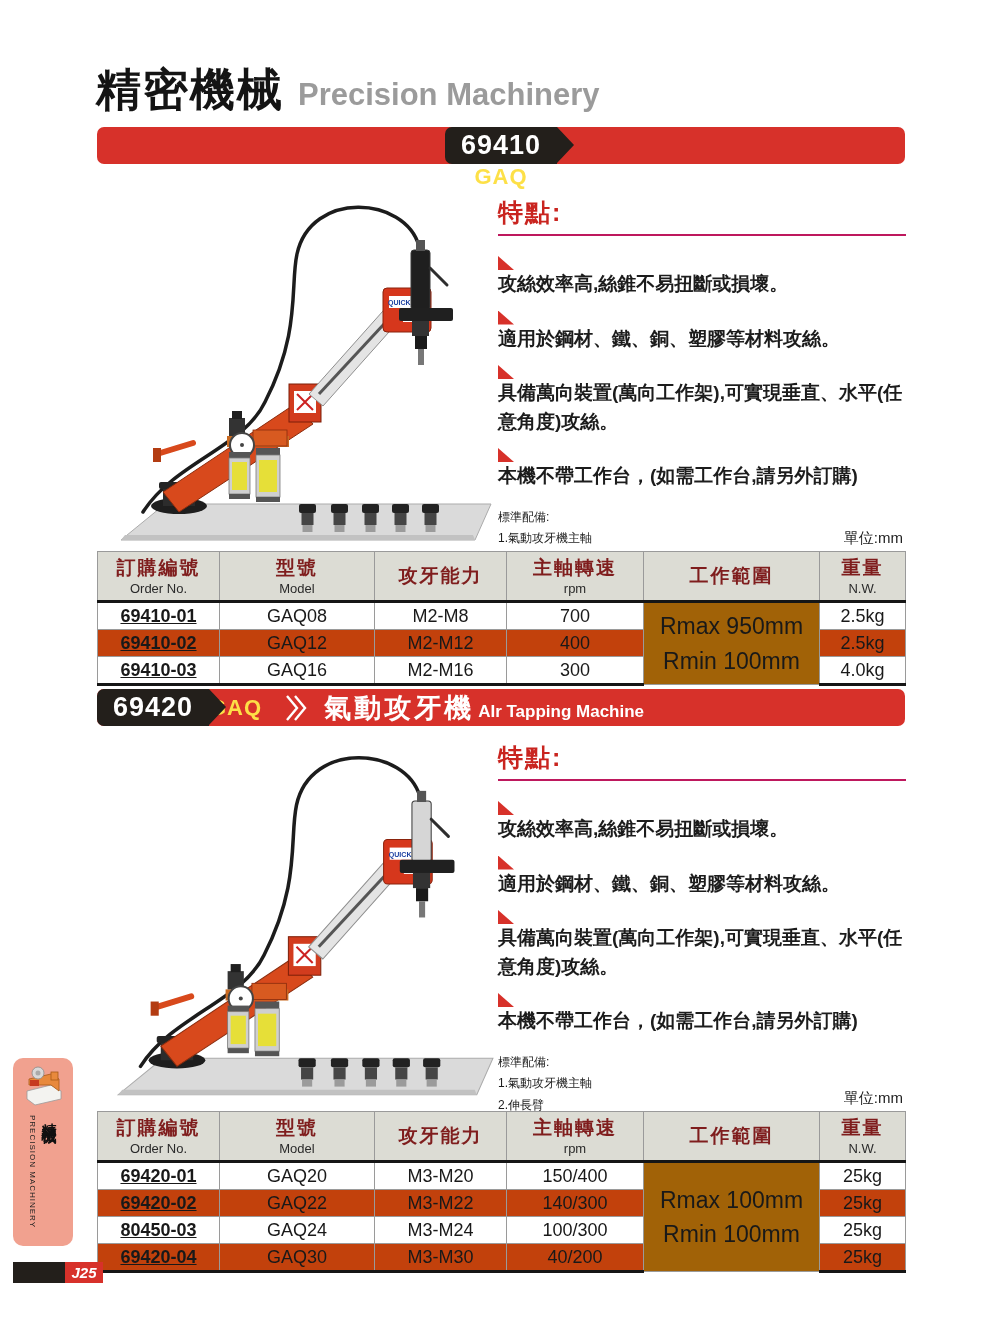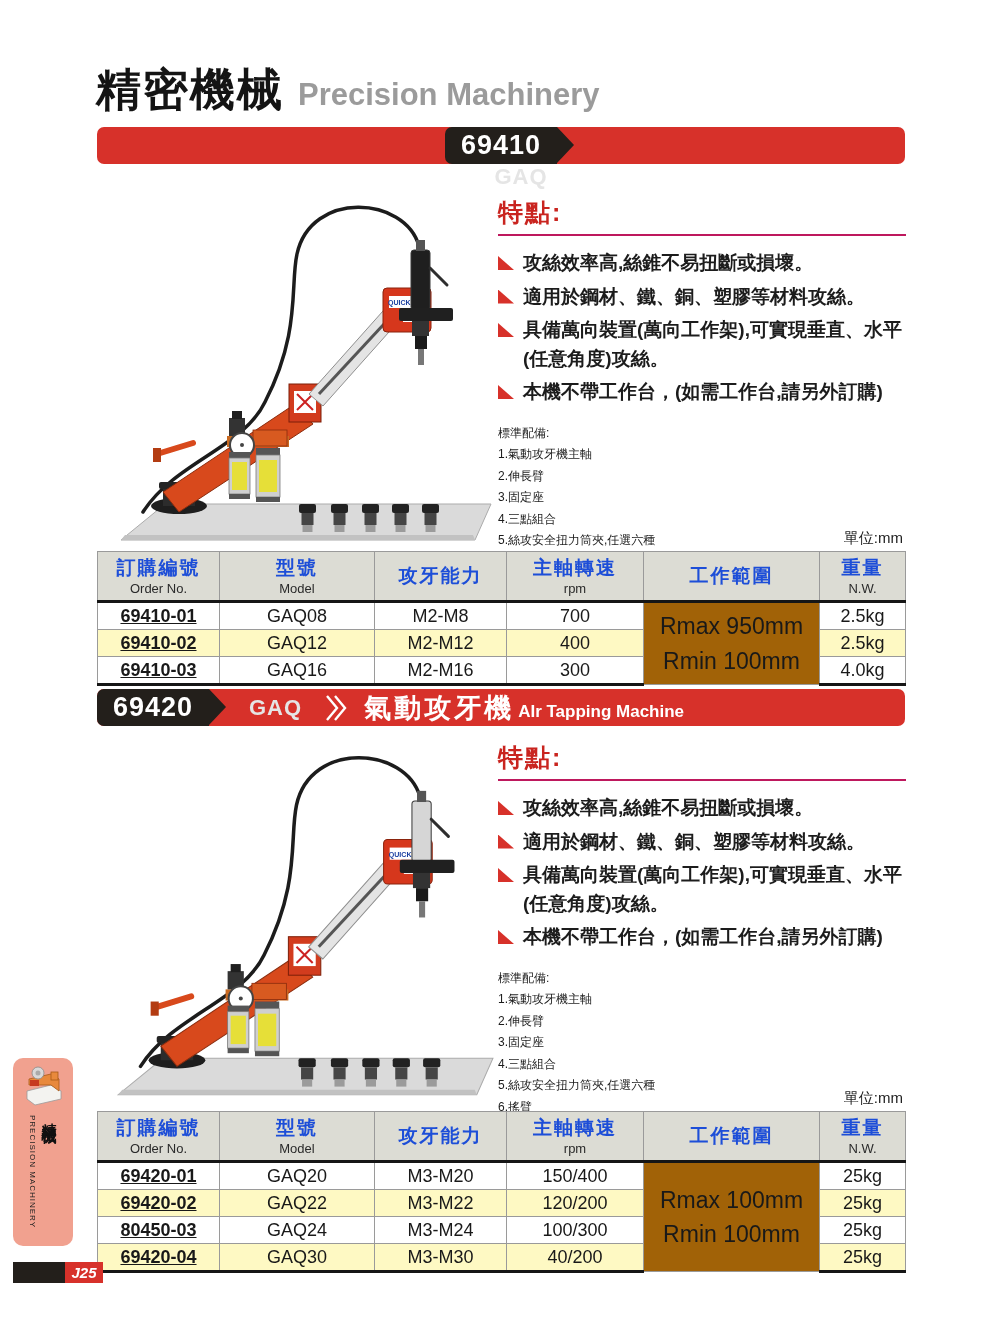--- a/index.html
+++ b/index.html
@@ -12,47 +12,47 @@
   .doc-title .zh{font-size:45px;font-weight:bold;color:#141414;letter-spacing:2px;}
   .doc-title .en{font-size:31px;font-weight:bold;color:#9b9b9b;}
   
   .banner{position:absolute;left:97px;width:808px;height:37px;background:#d7312a;border-radius:7px;
           display:flex;align-items:center;}
   .banner .code-box{position:relative;height:37px;width:112px;background:#231f1b;
           border-radius:7px 0 0 7px;display:flex;align-items:center;justify-content:center;flex:none;}
   .banner .code-box:after{content:"";position:absolute;left:112px;top:0;
           border-left:17px solid #231f1b;border-top:18.5px solid transparent;border-bottom:18.5px solid transparent;}
   .banner .code{color:#fff;font-size:27px;font-weight:bold;letter-spacing:1px;}
-  .banner .series{color:#e5e5e5;font-size:22px;font-weight:bold;margin-left:40px;letter-spacing:1px;}
+  .banner .series{color:#fde047;font-size:22px;font-weight:bold;letter-spacing:1px;}
   .banner .chev{margin-left:20px;display:flex;align-items:center;}
   .banner .names{display:flex;align-items:baseline;gap:4px;margin-left:14px;}
   .banner .name-zh{color:#fff;font-size:27px;font-weight:bold;letter-spacing:3px;}
   .banner .name-en{color:#fff;font-size:17px;font-weight:bold;}
   
   .photo{position:absolute;}
   
   .info{position:absolute;left:498px;width:408px;}
   .feat-title{color:#c9241f;font-size:25px;font-weight:bold;letter-spacing:2px;
               padding-bottom:5px;border-bottom:2px solid #be185d;margin-bottom:13px;}
-  .feat{display:flex;margin-bottom:5px;font-size:19px;font-weight:600;line-height:1.5;color:#1c1c1c;}
+  .feat{display:flex;margin-bottom:5px;font-size:19px;font-weight:600;line-height:1.5;color:#1c1c1c;flex-direction:column;}
   .feat .tri{flex:none;width:16px;height:14px;margin:7px 9px 0 0;background:#d7312a;
              clip-path:polygon(0 0,100% 100%,0 100%);}
   .equip{margin-top:16px;font-size:12px;line-height:1.8;color:#1c1c1c;font-weight:500;}
   .equip div{white-space:nowrap;}
   
   .tablewrap{position:absolute;left:97px;width:808px;}
   .unit{text-align:right;font-size:15px;color:#222;margin-bottom:3px;padding-right:2px;}
   table.spec{width:808px;border-collapse:collapse;table-layout:fixed;background:#fff;}
   table.spec th{background:#dcdcd4;border:1px solid #9a9a9a;border-bottom:3px solid #161616;
       padding:3px 0 4px;vertical-align:middle;font-weight:600;}
-  table.spec .th-zh{display:block;font-size:19px;letter-spacing:2px;color:#1d4ed8;}
+  table.spec .th-zh{display:block;font-size:19px;letter-spacing:2px;color:#7f1d1d;}
   table.spec .th-en{display:block;font-size:13px;font-weight:normal;color:#2a2a2a;margin-top:0px;}
   table.spec td{border:1px solid #9a9a9a;text-align:center;font-size:18px;color:#191919;
       padding:2px 0;height:22px;background:#fff;}
-  table.spec tr.alt td{background:#fef9c3;}
+  table.spec tr.alt td{background:#c2410c;}
   table.spec td.order{font-weight:bold;text-decoration:underline;}
   table.spec td.range{background:#a16207;font-size:23px;line-height:1.5;}
   table.spec tr.last td{border-bottom:3px solid #161616;}
   
   .side-tab{position:absolute;left:13px;top:1058px;width:60px;height:188px;background:#f1a18f;
       border-radius:10px;display:flex;flex-direction:column;align-items:center;}
   .side-tab .mini{margin-top:7px;}
   .side-tab .vtexts{display:flex;flex-direction:row;align-items:flex-start;margin-top:4px;gap:2px;}
   .side-tab .v-en{writing-mode:vertical-rl;font-size:8px;letter-spacing:1px;color:#222;margin-top:4px;}
   .side-tab .v-zh{writing-mode:vertical-rl;font-size:15px;font-weight:bold;color:#111;letter-spacing:2px;}
@@ -434,21 +434,21 @@
         <td class="range" rowspan="4">
           <div>Rmax 100mm</div>
           <div>Rmin 100mm</div>
         </td>
         <td>25kg</td>
       </tr>
       <tr class="alt">
         <td class="order">69420-02</td>
         <td>GAQ22</td>
         <td>M3-M22</td>
-        <td>120/200</td>
+        <td>140/300</td>
         <td>25kg</td>
       </tr>
       <tr>
         <td class="order">80450-03</td>
         <td>GAQ24</td>
         <td>M3-M24</td>
         <td>100/300</td>
         <td>25kg</td>
       </tr>
       <tr class="alt last">

